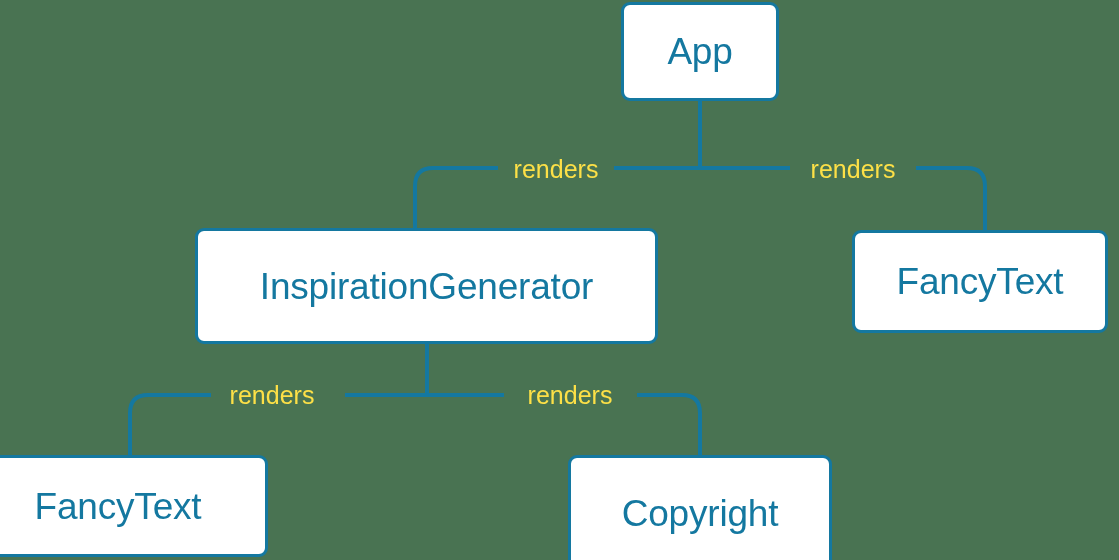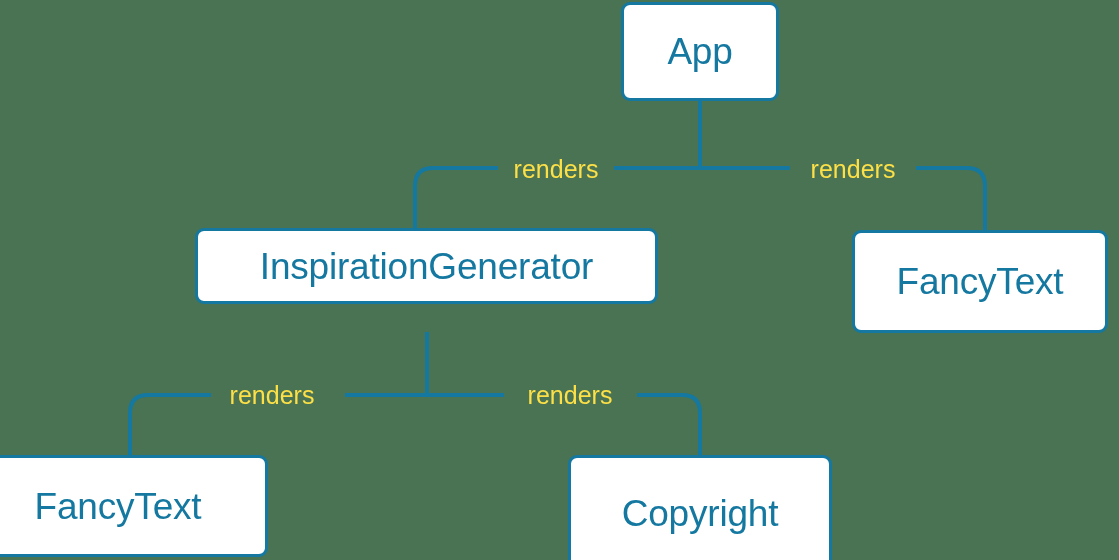--- a/index.html
+++ b/index.html
@@ -38,21 +38,21 @@
   }
   .node-label {
     color: #1478a0;
     font-size: 37px;
     font-weight: 400;
     letter-spacing: -0.2px;
     white-space: nowrap;
     line-height: 1;
   }
   .node-app        { left: 621px; top: 2px;   width: 158px; height: 99px; }
-  .node-inspgen    { left: 195px; top: 228px; width: 463px; height: 76px; }
+  .node-inspgen    { left: 195px; top: 228px; width: 463px; height: 116px; }
   .node-fancyright { left: 852px; top: 230px; width: 256px; height: 103px; }
   .node-fancyleft  { left: -32px; top: 455px; width: 300px; height: 102px; }
   .node-copyright  { left: 568px; top: 455px; width: 264px; height: 117px; }
 
   .edge-label {
     position: absolute;
     color: #fde047;
     font-size: 25px;
     font-weight: 400;
     line-height: 1;

